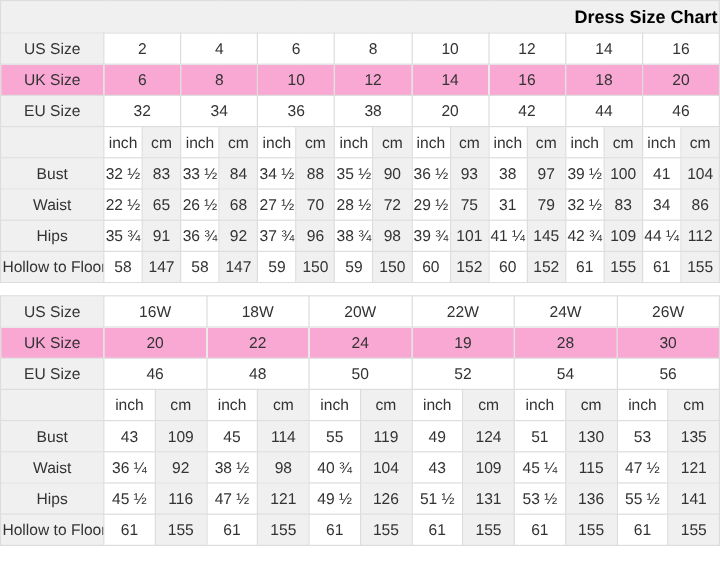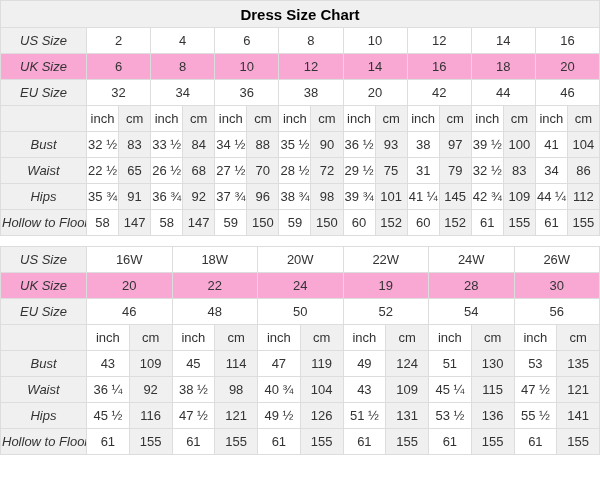--- a/index.html
+++ b/index.html
@@ -24,24 +24,24 @@
     padding: 0 1px;
     overflow: hidden;
     white-space: nowrap;
   }
   .chart-table td.title-cell {
     background: #f0f0f0;
     font-weight: bold;
     font-size: 15px;
     color: #000000;
     height: 26px;
+    text-align: right;
   }
   .chart-table td.lbl {
     background: #f0f0f0;
-    font-style: italic;
   }
   .chart-table tr.row-alt td {
     background: #f9a8d4;
   }
   .chart-table td.cm-col {
     background: #f0f0f0;
   }
   .table-gap {
     height: 10px;
     background: #ffffff;
@@ -265,21 +265,21 @@
         <td class="cm-col">cm</td>
         <td>inch</td>
         <td class="cm-col">cm</td>
       </tr>
       <tr>
         <td class="lbl">Bust</td>
         <td>43</td>
         <td class="cm-col">109</td>
         <td>45</td>
         <td class="cm-col">114</td>
-        <td>47</td>
+        <td>55</td>
         <td class="cm-col">119</td>
         <td>49</td>
         <td class="cm-col">124</td>
         <td>51</td>
         <td class="cm-col">130</td>
         <td>53</td>
         <td class="cm-col">135</td>
       </tr>
       <tr>
         <td class="lbl">Waist</td>

